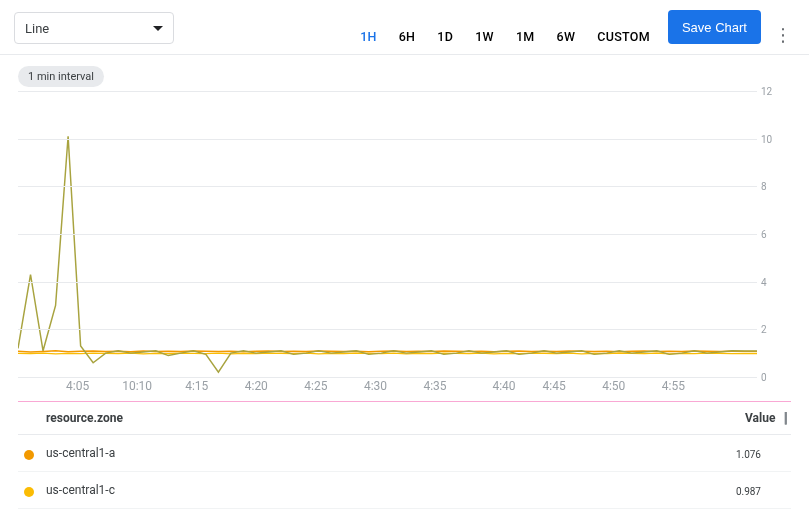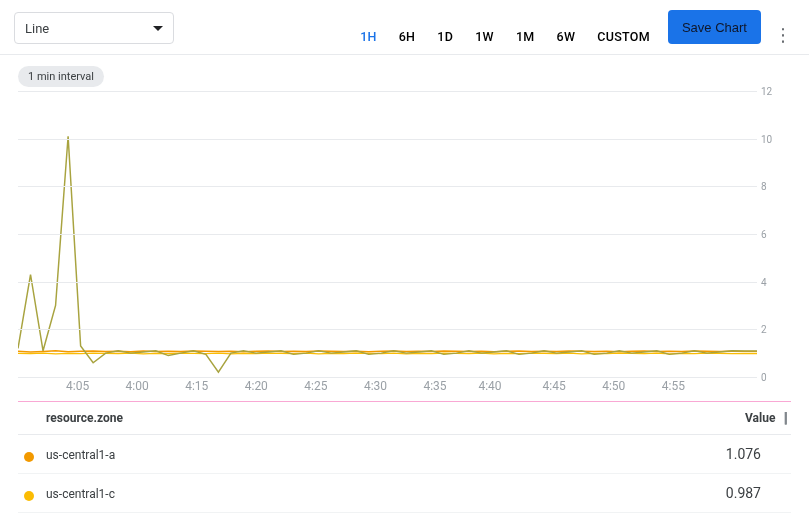--- a/index.html
+++ b/index.html
@@ -7,21 +7,21 @@
   .container { width: 809px; height: 521px; position: relative; }
 
   
   .topbar { display: flex; align-items: flex-end; padding: 10px 14px 10px 14px; }
   .chart-type-select { position: relative; width: 160px; height: 32px; border: 1px solid #dadce0; border-radius: 4px; background: #fff; display: flex; align-items: center; padding: 0 10px; font-size: 13px; color: #3c4043; cursor: pointer; }
   .chart-type-select .tri { margin-left: auto; width:0; height:0; border-left:5px solid transparent; border-right:5px solid transparent; border-top:5px solid #202124; }
   .spacer { flex: 1; }
   .ranges { display: flex; align-items: center; gap: 22px; margin-right: 18px; }
   .range { font-size: 12.5px; font-weight: 500; color: #000000; cursor: pointer; letter-spacing: .3px; }
   .range.active { color: #1a73e8; }
-  .save-btn { background:#1a73e8; color:#0f172a; border:none; border-radius:4px; height:34px; padding:0 14px; font-size:13px; font-weight:500; cursor:pointer; }
+  .save-btn { background:#1a73e8; color:#ffffff; border:none; border-radius:4px; height:34px; padding:0 14px; font-size:13px; font-weight:500; cursor:pointer; }
   .more { width:24px; text-align:center; cursor:pointer; margin-left:10px; color:#5f6368; font-size:18px; line-height:1; }
 
   .divider { border-top:1px solid #e8eaed; }
 
   
   .chip-row { padding: 10px 18px 0 18px; }
   .chip { display:inline-block; background:#e8eaed; color:#3c4043; font-size:11px; padding:4px 10px; border-radius:12px; }
 
   
   .chart-wrap { position:relative; margin: 4px 0 0 0; padding: 0 18px; }
@@ -33,21 +33,21 @@
   svg.plot-svg { position:absolute; left:0; top:0; right:34px; bottom:0; width:calc(100% - 34px); height:100%; }
 
   
   .legend { padding: 6px 18px 0 18px; }
   .legend-header { display:flex; align-items:center; padding: 8px 6px 8px 6px; border-top:1px solid #f9a8d4; border-bottom:1px solid #e8eaed; font-size:12px; font-weight:700; color:#3c4043; }
   .legend-header .lh-name { margin-left: 22px; }
   .legend-header .lh-value { margin-left:auto; margin-right:8px; font-weight:700; }
   .cols-icon { color:#80868b; font-size:14px; letter-spacing:-3px; cursor:pointer; }
   .legend-row { display:flex; align-items:flex-end; padding: 11px 6px; border-bottom:1px solid #f1f3f4; font-size:12px; color:#3c4043; }
   .swatch { width:10px; height:10px; border-radius:50%; margin-right:12px; flex-shrink:0; }
-  .legend-row .val { margin-left:auto; margin-right:24px; font-size:14px; color:#3c4043; }
+  .legend-row .val { margin-left:auto; margin-right:24px; font-size:10px; color:#3c4043; }
 
   polyline { fill:none; stroke-width:1.4; }
 </style>
 </head>
 <body>
 
 <div class="container">
   <div class="topbar">
     <div class="chart-type-select">
       <span>Line</span>
@@ -90,27 +90,27 @@
         <div class="y-tick" style="top: 143px;">6</div>
         <div class="grid-line" style="top: 95.3333px;"></div>
         <div class="y-tick" style="top: 95.3333px;">8</div>
         <div class="grid-line" style="top: 47.6667px;"></div>
         <div class="y-tick" style="top: 47.6667px;">10</div>
         <div class="grid-line" style="top: 0px;"></div>
         <div class="y-tick" style="top: 0px;">12</div>
       </div>
     <div class="x-axis" id="x-axis">
         <div class="x-tick" style="left: 59.5763px;">4:05</div>
-        <div class="x-tick" style="left: 119.153px;">4:00</div>
+        <div class="x-tick" style="left: 119.153px;">10:10</div>
         <div class="x-tick" style="left: 178.729px;">4:15</div>
         <div class="x-tick" style="left: 238.305px;">4:20</div>
         <div class="x-tick" style="left: 297.881px;">4:25</div>
         <div class="x-tick" style="left: 357.458px;">4:30</div>
         <div class="x-tick" style="left: 417.034px;">4:35</div>
-        <div class="x-tick" style="left: 472px;">4:40</div>
+        <div class="x-tick" style="left: 486px;">4:40</div>
         <div class="x-tick" style="left: 536.186px;">4:45</div>
         <div class="x-tick" style="left: 595.763px;">4:50</div>
         <div class="x-tick" style="left: 655.339px;">4:55</div>
       </div>
   </div>
 
   <div class="legend">
     <div class="legend-header">
       <span class="lh-name">resource.zone</span>
       <span class="lh-value">Value</span>

